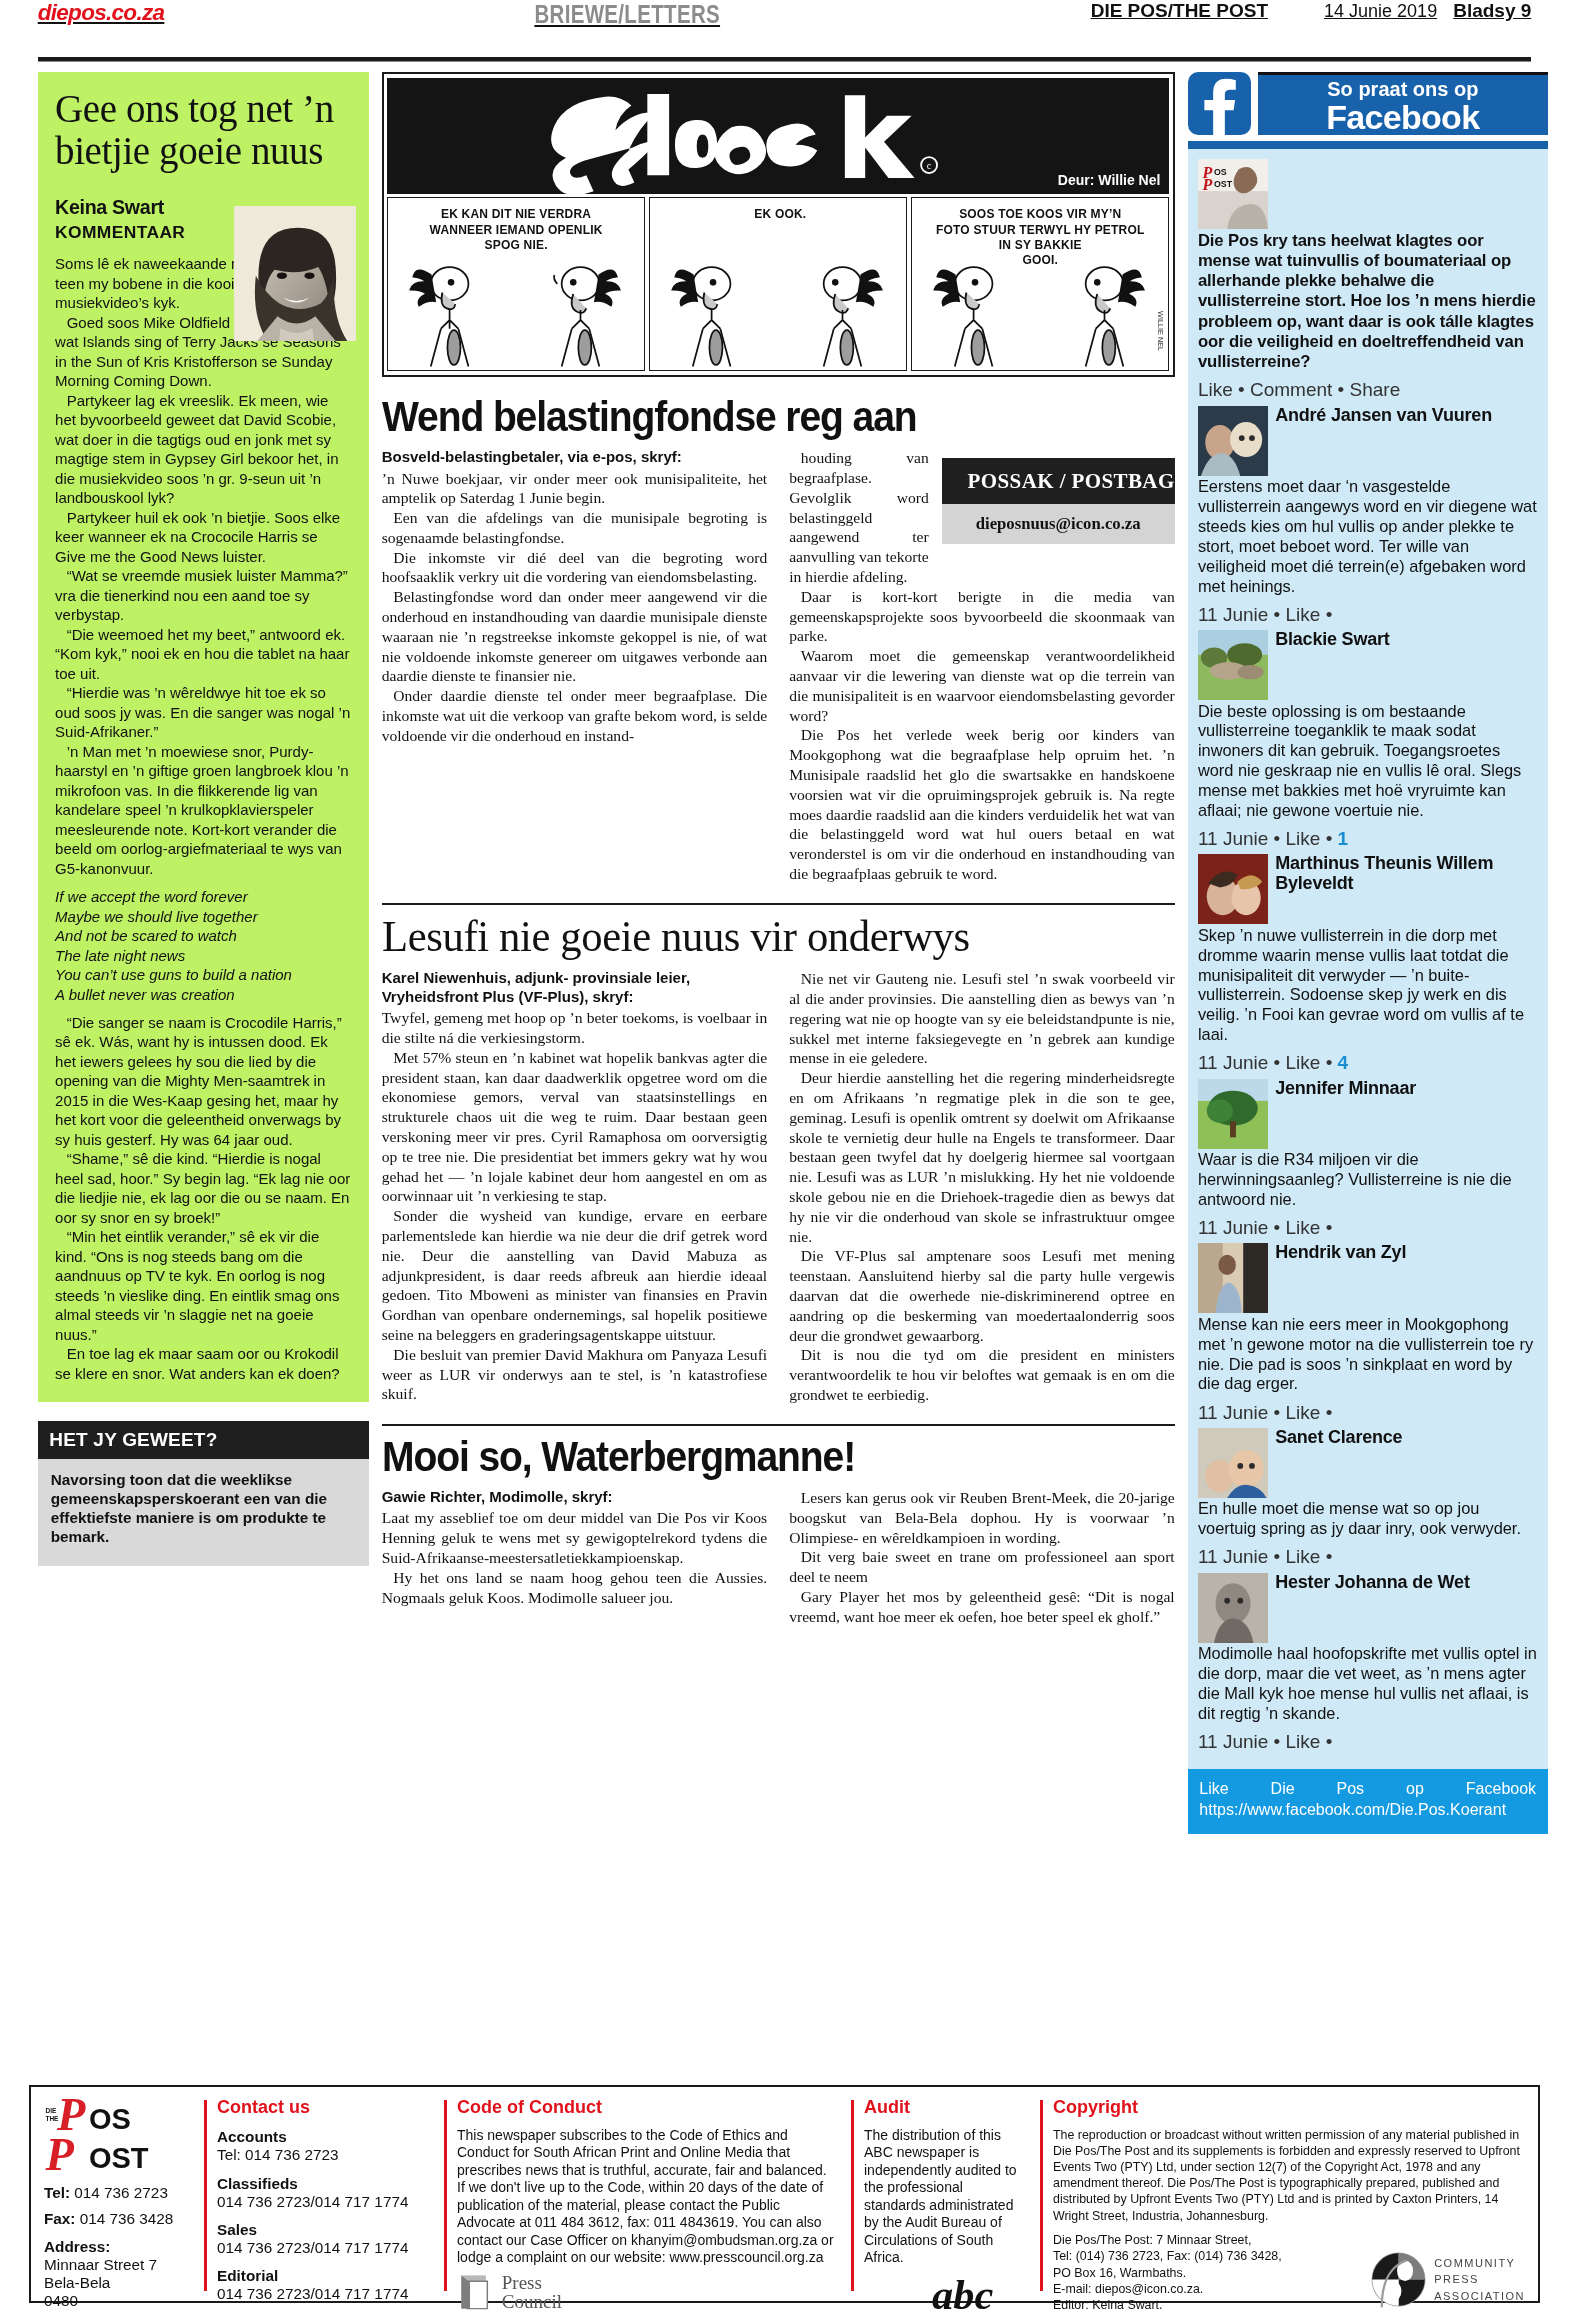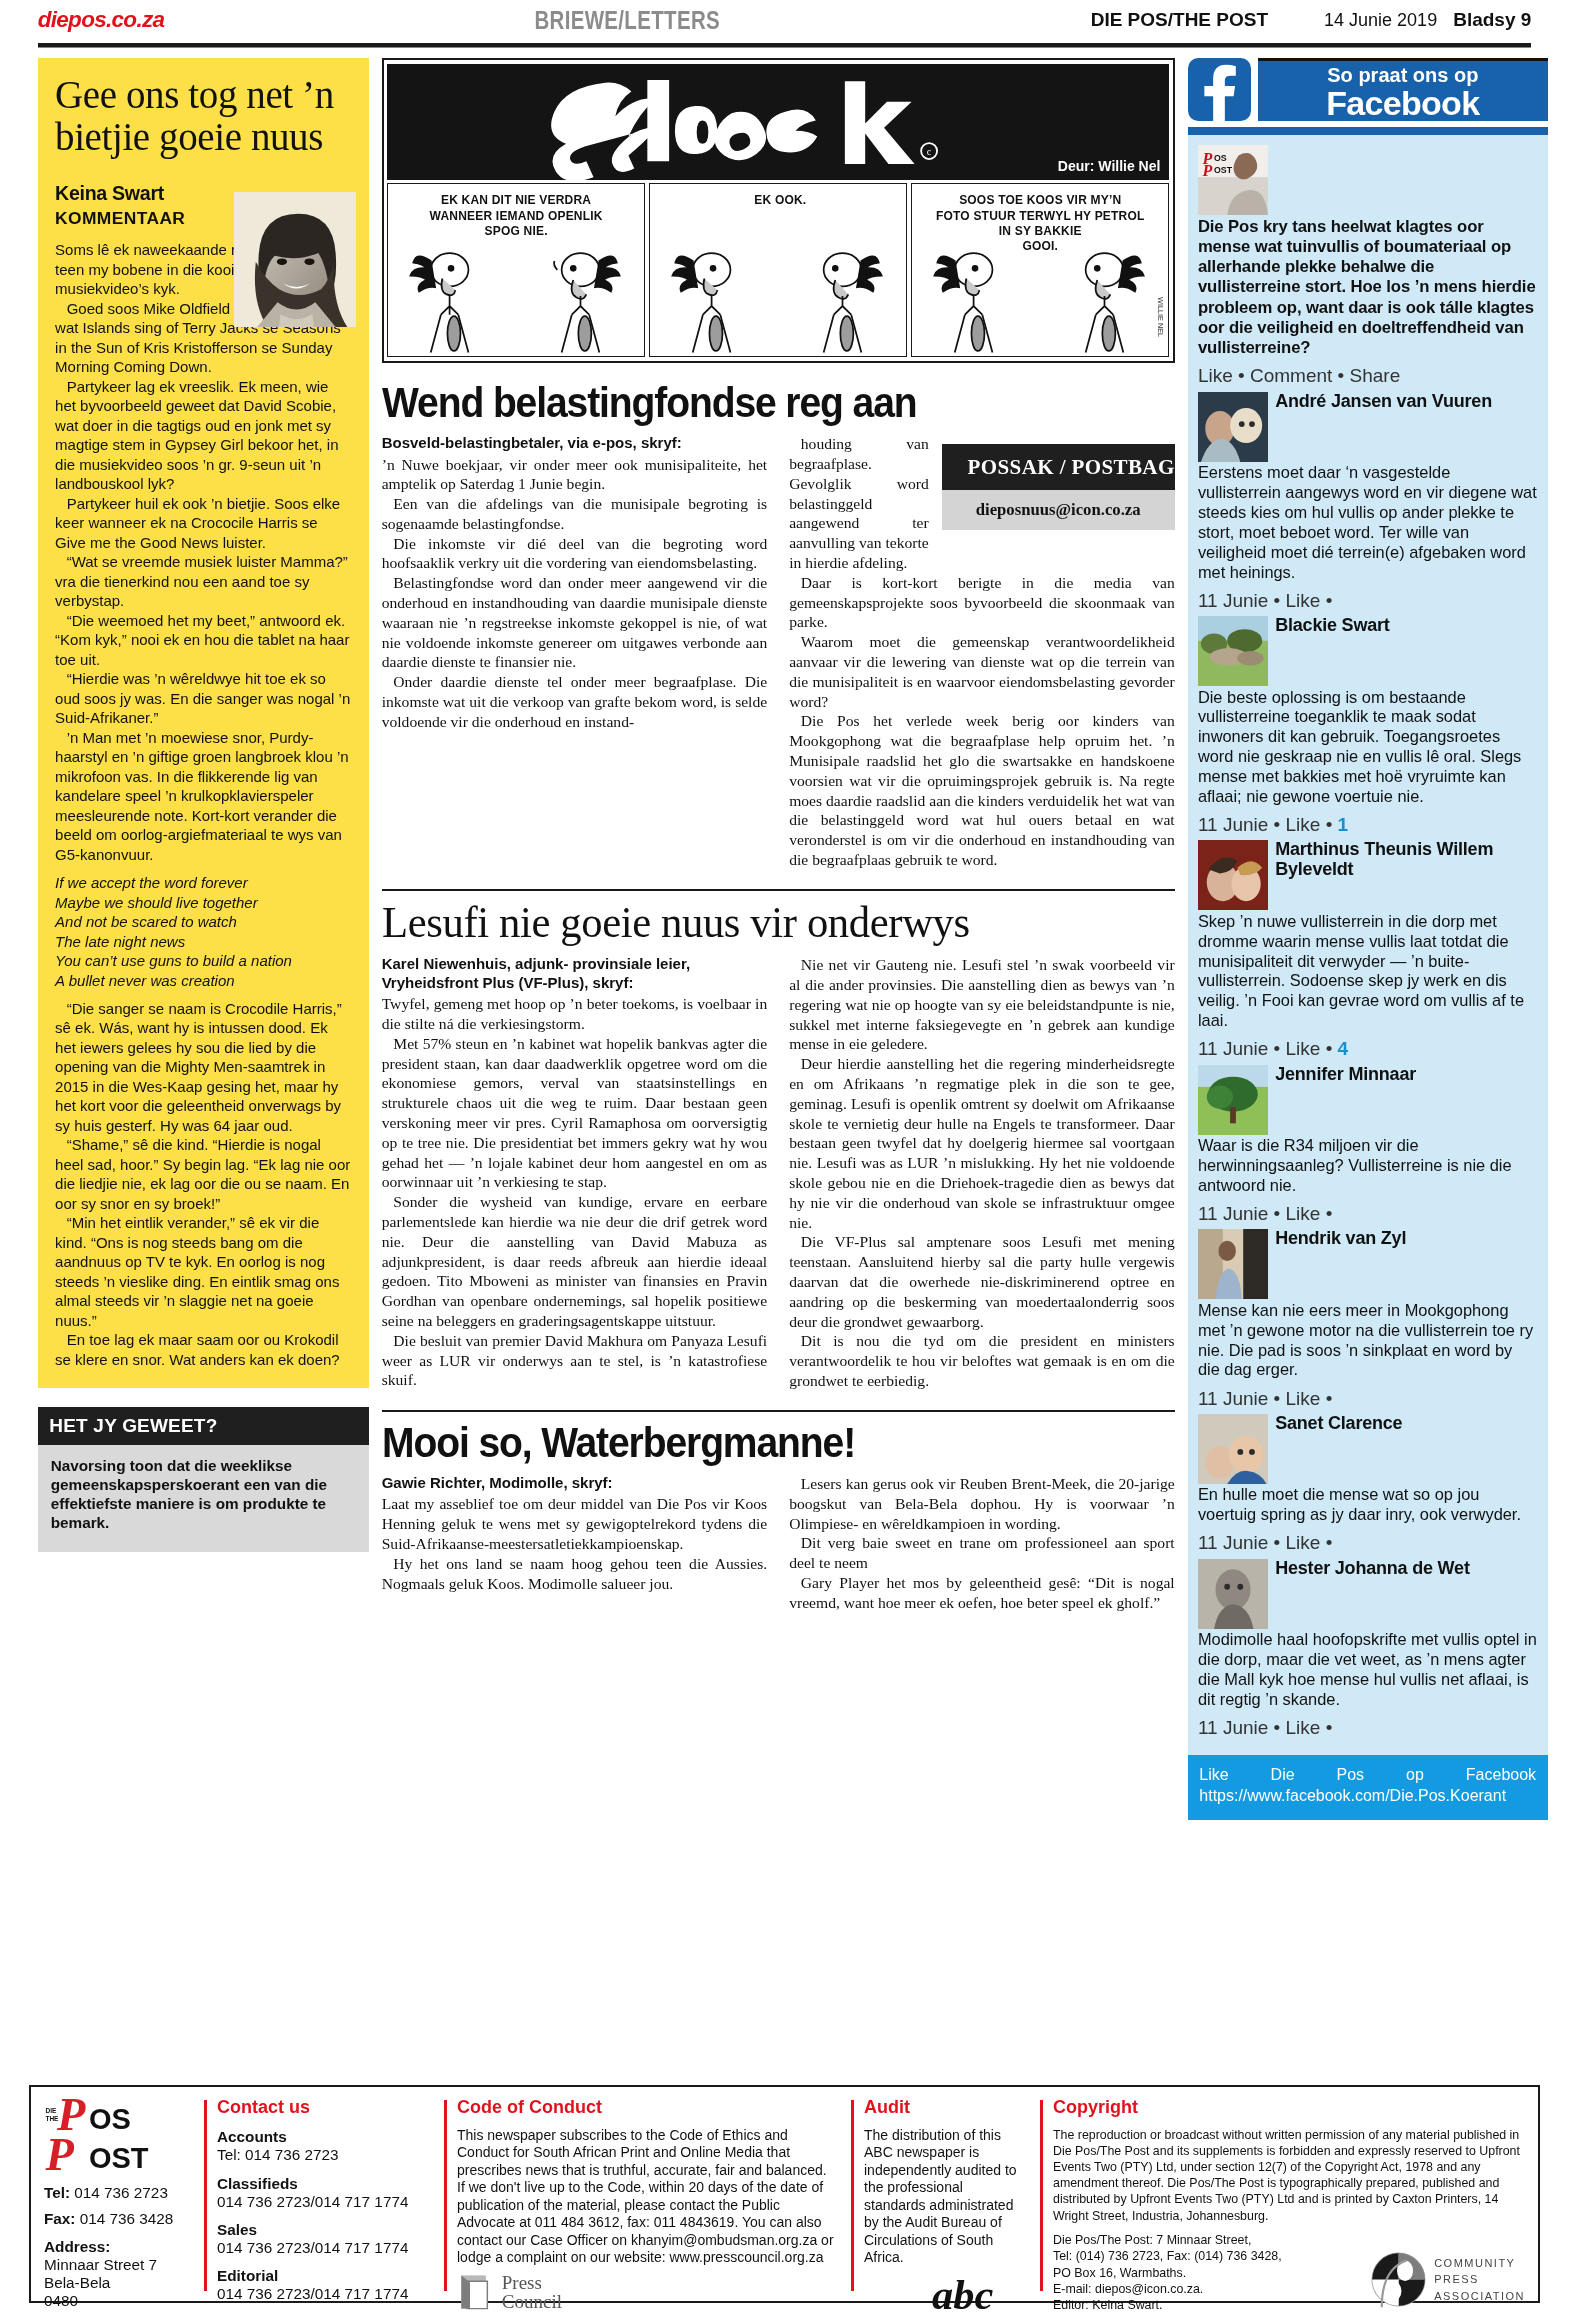--- a/index.html
+++ b/index.html
@@ -6,38 +6,38 @@
   body {
     width: 1569px; height: 2319px;
     background: #ffffff;
     font-family: "Liberation Sans", sans-serif;
     color: #111;
     overflow: hidden;
   }
   .page { position: relative; width: 1569px; height: 2319px; padding: 0 29px; }
 
   
-  .masthead { display: flex; align-items: center; justify-content: space-between;
-              height: 43px; padding: 0 8.7px 2.9px 8.7px; }
+  .masthead { display: flex; align-items: flex-start; justify-content: space-between;
+              height: 57px; padding: 0 8.7px 2.9px 8.7px; text-decoration: underline; }
   .mh-url { color: #e1121b; font-weight: bold; font-size: 22.5px; font-style: italic;
             letter-spacing: -0.7px; font-family: "Liberation Sans", sans-serif; }
   .mh-center { color: #8c8c8c; font-weight: bold; font-size: 25px; letter-spacing: 0.4px;
                transform: scaleX(0.82); transform-origin: center; }
   .mh-right { display: flex; align-items: baseline; gap: 16px; font-size: 19px; font-weight: bold; }
   .mh-right .date { font-weight: normal; font-size: 18px; margin-left: 40px; }
   .mh-rule { height: 5.1px; background: #1a1a1a; margin: 0 8.7px 0 8.7px; border-bottom: 1.5px solid #888; }
 
   
   .cols { display: flex; gap: 13px; padding: 10.2px 8.7px 0 8.7px; height: 1963px; }
   .col-left { width: 331px; flex: 0 0 331px; }
   .col-mid  { width: 793px; flex: 0 0 793px; }
   .col-right{ width: 360px; flex: 0 0 360px; }
 
   
-  .comment-box { background: #fde047; padding: 16px 17.4px 19px 17.4px; position: relative; }
+  .comment-box { background: #bef264; padding: 16px 17.4px 19px 17.4px; position: relative; }
   .comment-head { font-family: "Liberation Serif", serif; font-size: 39px; line-height: 1.06;
                   font-weight: normal; letter-spacing: -0.4px; }
   .byline-wrap { margin-top: 25px; position: relative; z-index: 2; }
   .byline-name { font-size: 19.6px; font-weight: bold; letter-spacing: -0.3px; }
   .byline-role { font-size: 17.4px; font-weight: bold; letter-spacing: 0.4px; margin-top: 2.9px; }
   .author-photo { position: absolute; right: 13px; top: 134px; width: 122px; height: 135px;
                   overflow: hidden; z-index: 1; }
   .author-photo svg { display: block; }
   .cmt-body { margin-top: 11.6px; font-size: 15px; line-height: 1.3; font-family: "Liberation Sans", sans-serif; }
   .cmt-body p { text-indent: 11.6px; margin: 0; }

